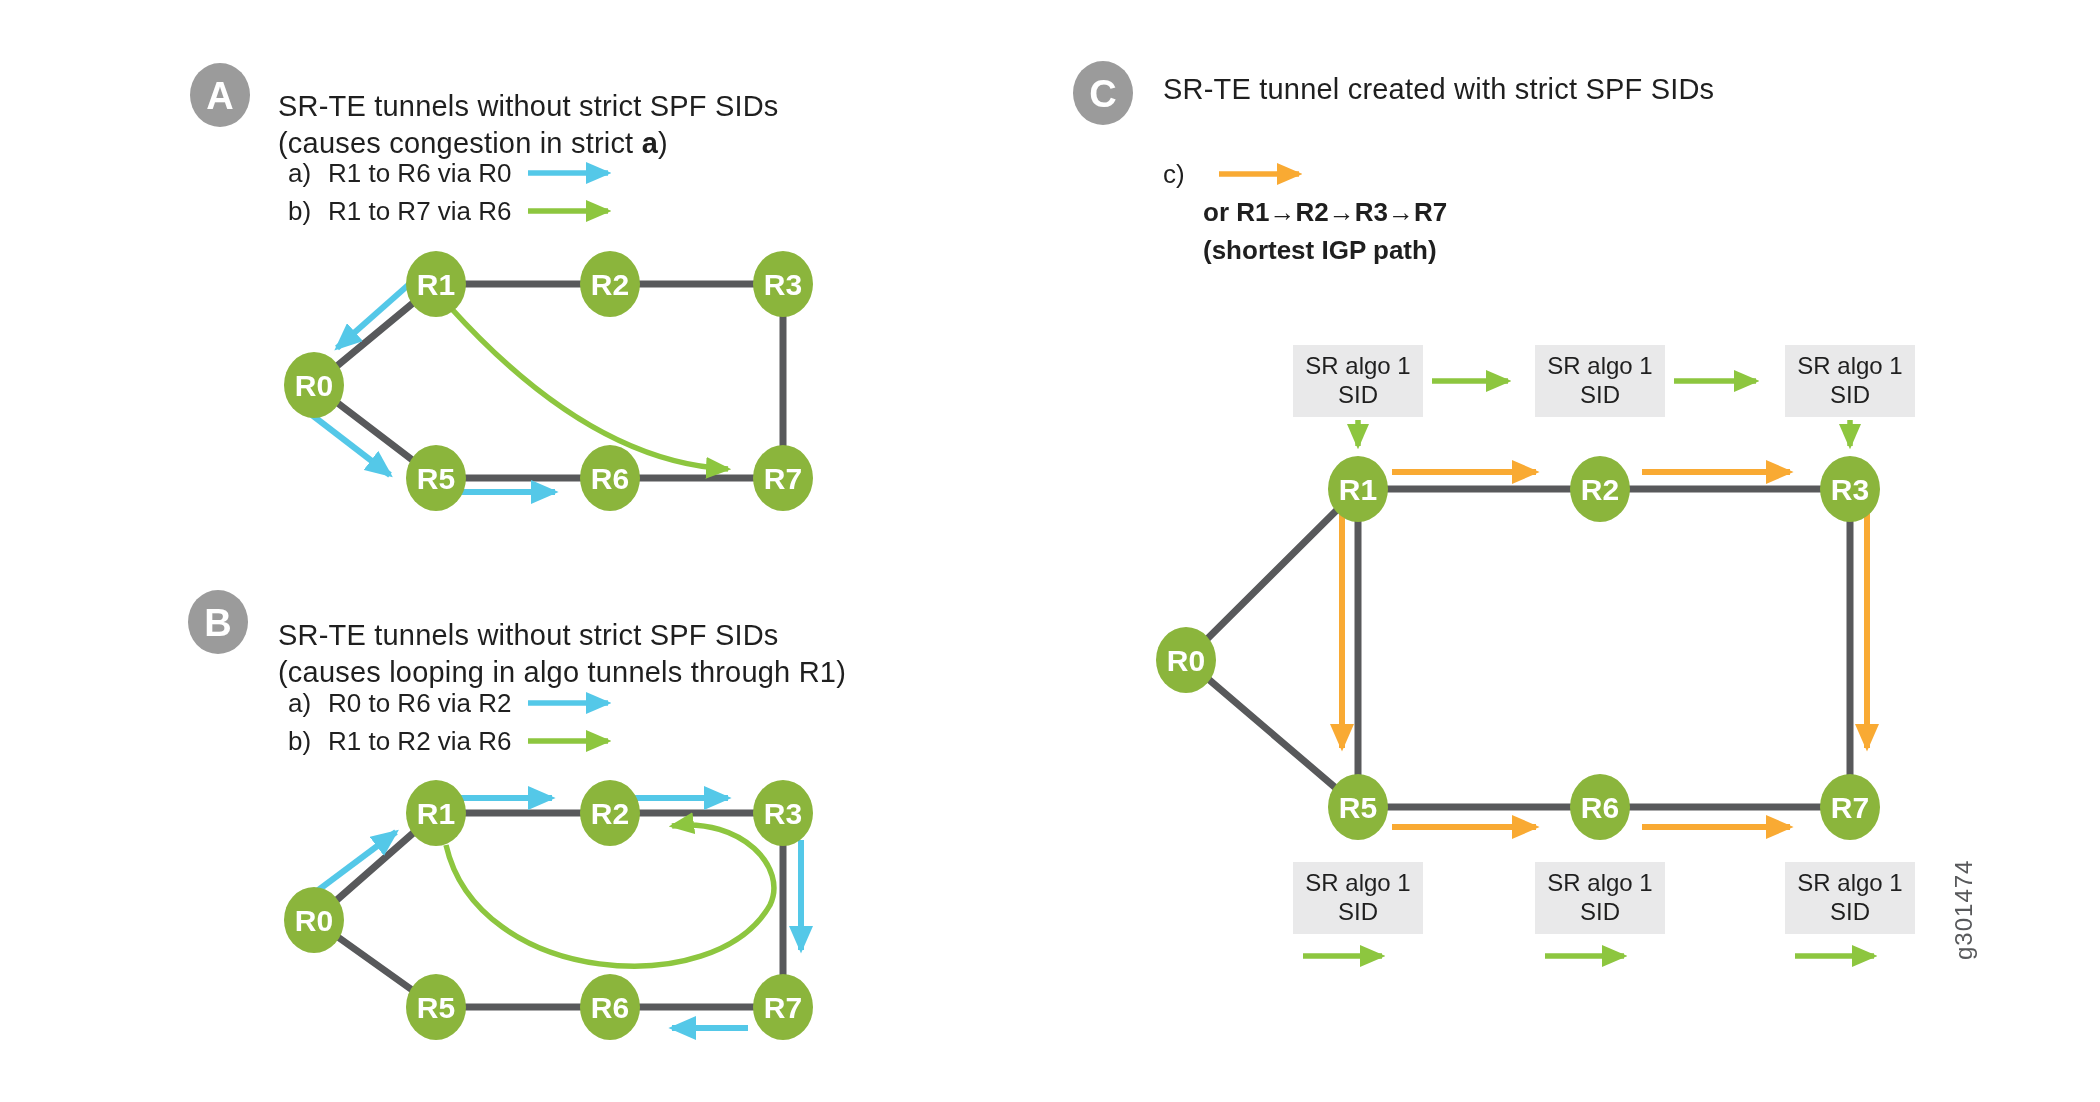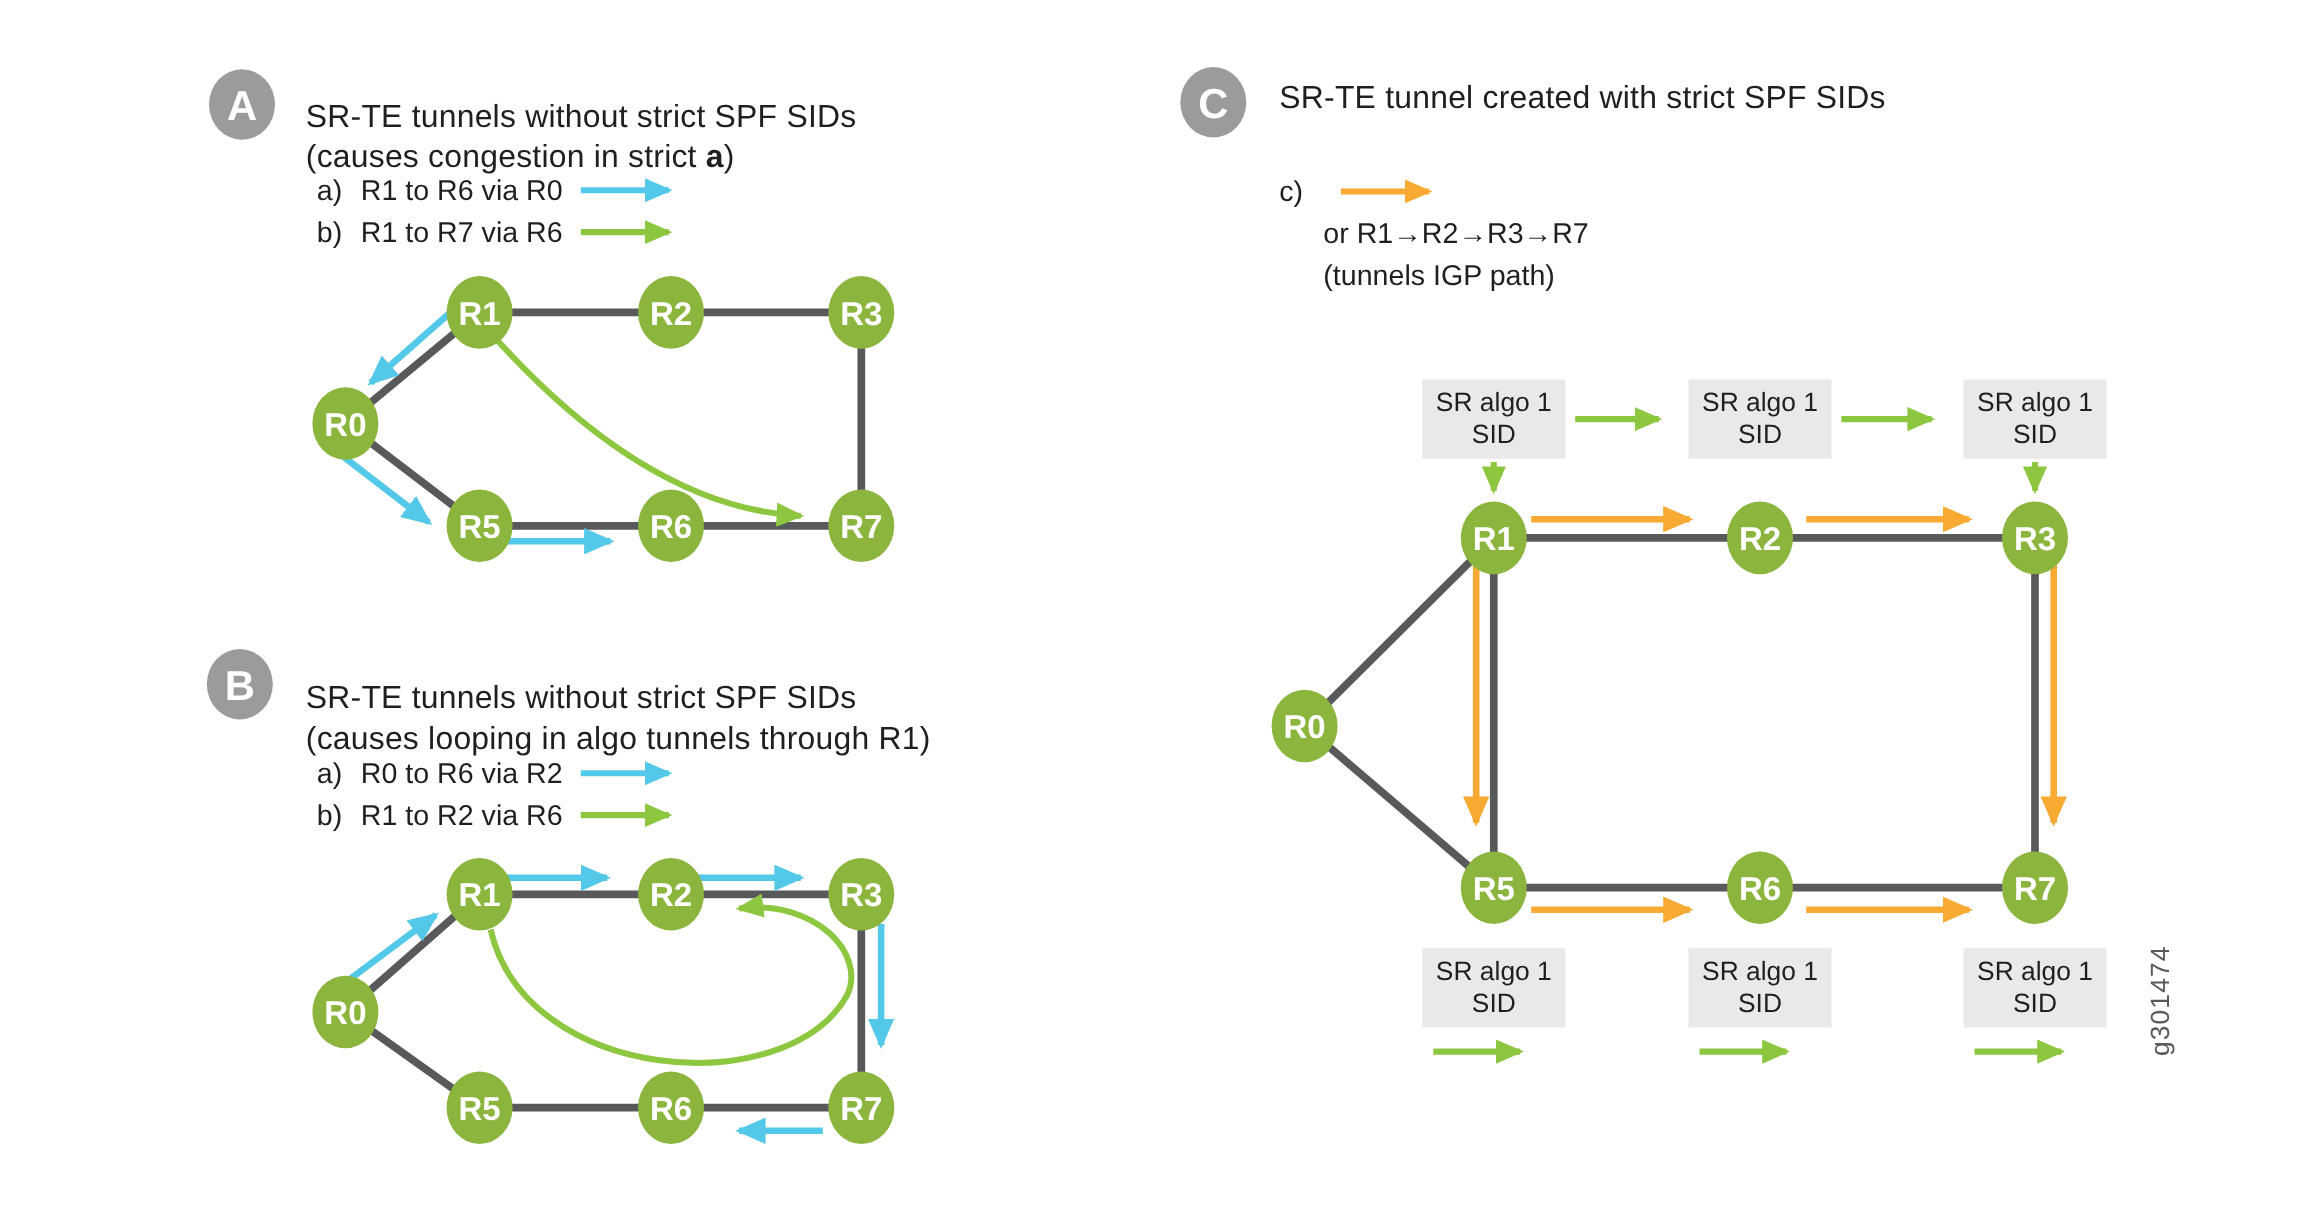--- a/index.html
+++ b/index.html
@@ -6,21 +6,21 @@
   .canvas{
     position:relative;width:2100px;height:1102px;background:#ffffff;
     font-family:"Liberation Sans", sans-serif;color:#1f1f1f;overflow:hidden;
   }
   .layer{position:absolute;left:0;top:0;}
   .title{position:absolute;font-size:29px;line-height:37px;letter-spacing:0.2px;margin-top:24px;}
   .title .bold{font-weight:bold;}
   .legend{position:absolute;font-size:26px;}
   .legend-row{display:flex;align-items:center;height:38px;}
   .legend-prefix{width:40px;flex:0 0 40px;}
-  .legend-indent{padding-left:40px;}
+  .legend-indent{padding-left:40px;font-weight:bold;}
   .leg-arrow{width:108px;height:22px;margin-left:14px;flex:0 0 108px;}
   .node-label{font-size:30px;font-weight:bold;fill:#ffffff;}
   .badge-label{font-size:38px;font-weight:bold;fill:#ffffff;}
   .box-label{font-size:24px;fill:#1f1f1f;}
   .fig-id{font-size:24px;letter-spacing:1px;}
   svg text{font-family:"Liberation Sans", sans-serif;}
 </style>
 </head>
 <body>
 
@@ -243,17 +243,17 @@
     <div class="legend-row">
       <span class="legend-prefix">c)</span>
       <svg class="leg-arrow" viewBox="0 0 108 22">
         <line x1="2" y1="11" x2="82" y2="11" stroke-width="5.5" marker-end="url(#mOrange)" stroke="#f9aa33"></line>
       </svg>
     </div>
     <div class="legend-row legend-indent">
       <span>or R1→R2→R3→R7</span>
     </div>
     <div class="legend-row legend-indent">
-      <span>(tunnels IGP path)</span>
+      <span>(shortest IGP path)</span>
     </div>
   </div>
 
 </div>
 
 </body></html>

